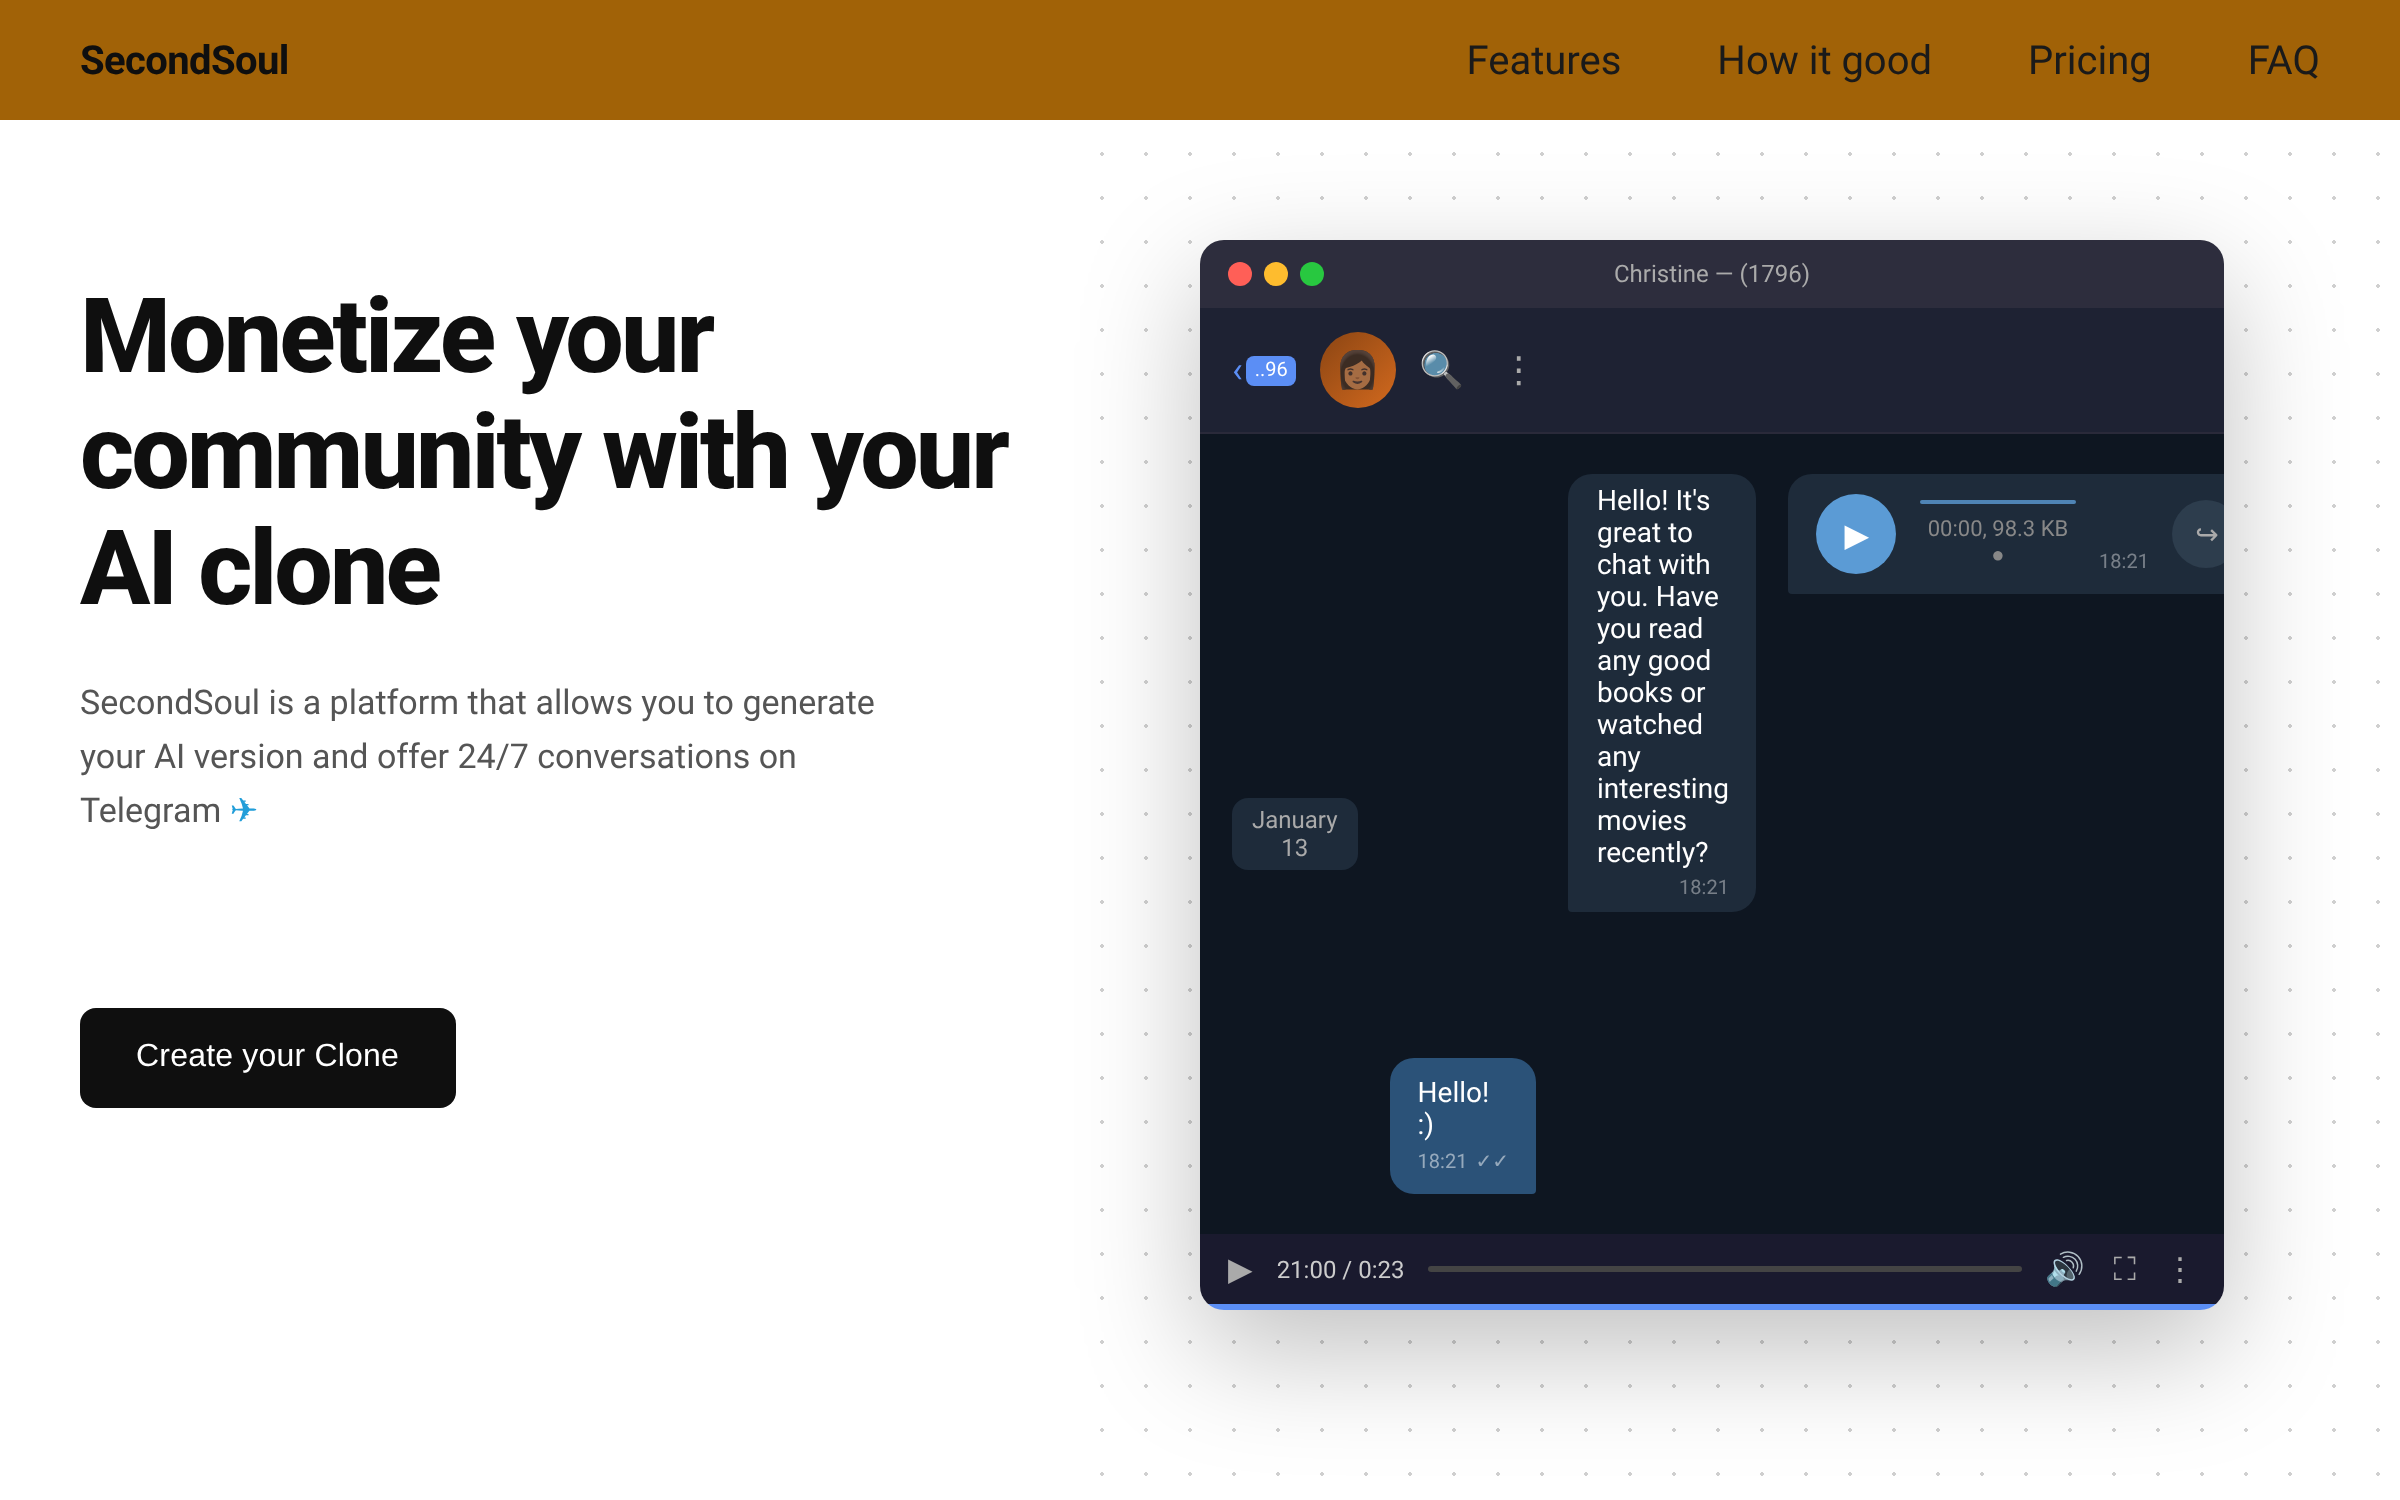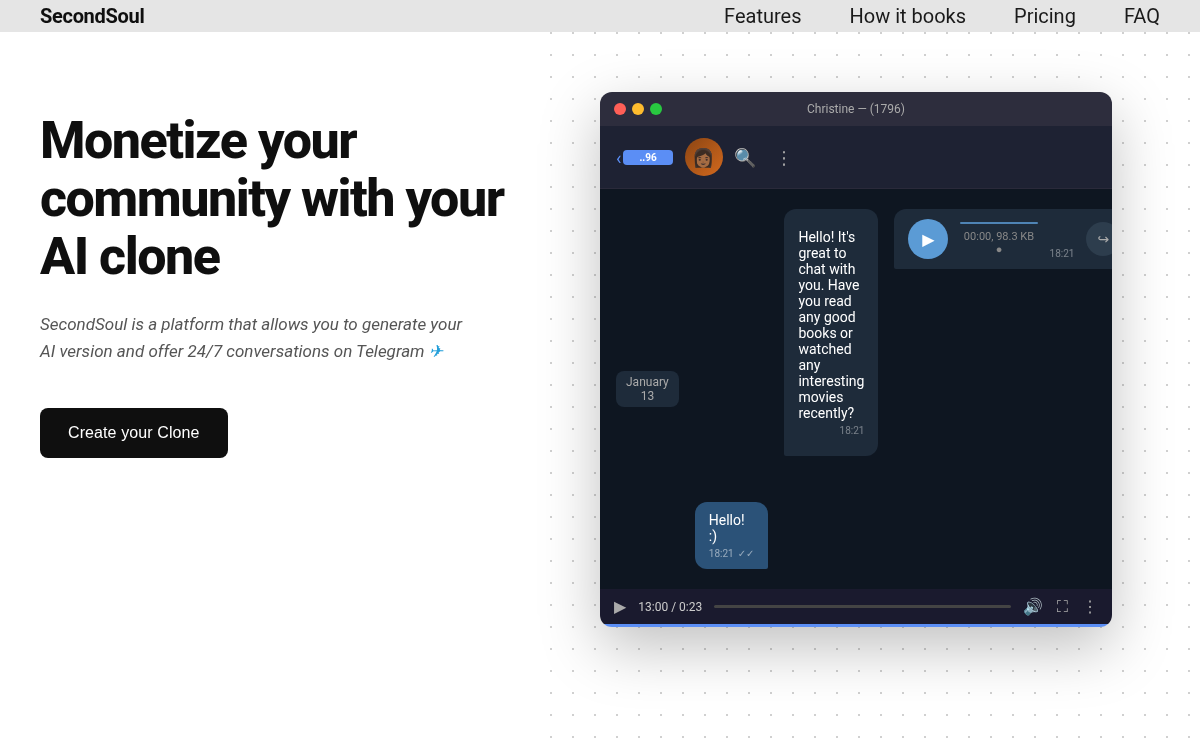--- a/index.html
+++ b/index.html
@@ -25,22 +25,22 @@
       z-index: 0;
     }
 
     
     nav {
       position: relative;
       z-index: 10;
       display: flex;
       align-items: center;
       justify-content: space-between;
-      padding: 4px 40px;
-      background: #e5e5e5;
+      padding: 18px 40px;
+      background: #a16207;
     }
 
     .logo {
       font-size: 20px;
       font-weight: 700;
       color: #0f0f0f;
       letter-spacing: -0.3px;
     }
 
     .nav-links {
@@ -78,23 +78,22 @@
       color: #0f0f0f;
       line-height: 1.12;
       letter-spacing: -1.5px;
       margin-bottom: 24px;
     }
 
     .hero-subtitle {
       font-size: 17px;
       color: #555;
       line-height: 1.6;
-      margin-bottom: 15px;
+      margin-bottom: 56px;
       max-width: 430px;
-      font-style: italic;
     }
 
     .telegram-icon {
       display: inline;
       color: #229ED9;
       font-size: 17px;
     }
 
     .cta-button {
       background: #0f0f0f;
@@ -164,23 +163,22 @@
       font-size: 18px;
       display: flex;
       align-items: center;
     }
 
     .notif-badge {
       background: #5b8ef5;
       color: white;
       font-size: 10px;
       border-radius: 4px;
-      padding: 2px 16px;
+      padding: 2px 4px;
       margin-left: 2px;
-      font-weight: bold;
     }
 
     .avatar {
       width: 38px;
       height: 38px;
       border-radius: 50%;
       background: linear-gradient(135deg, #8B4513, #D2691E);
       display: flex;
       align-items: center;
       justify-content: center;
@@ -253,21 +251,21 @@
       align-items: center;
       justify-content: flex-end;
       gap: 4px;
     }
 
     .msg-bubble-recv {
       align-self: flex-start;
       background: #1e2b3a;
       color: #ffffff;
       border-radius: 12px 12px 12px 2px;
-      padding: 20px 14px;
+      padding: 6px 14px;
       max-width: 85%;
       font-size: 14px;
     }
 
     .msg-time-recv {
       font-size: 10px;
       color: rgba(255,255,255,0.4);
       text-align: right;
       margin-top: 4px;
     }
@@ -379,21 +377,21 @@
   </style>
 </head>
 <body>
 
 <div class="dot-pattern"></div>
 
 <nav>
   <div class="logo">SecondSoul</div>
   <ul class="nav-links">
     <li><a>Features</a></li>
-    <li><a>How it books</a></li>
+    <li><a>How it good</a></li>
     <li><a>Pricing</a></li>
     <li><a>FAQ</a></li>
   </ul>
 </nav>
 
 <section class="hero">
 
   <div class="hero-left">
     <h1 class="hero-title">Monetize your community with your AI clone</h1>
     <p class="hero-subtitle">
@@ -460,21 +458,21 @@
             <span>18:21</span>
           </div>
           <div class="share-btn">↪</div>
         </div>
 
       </div>
 
       <div class="video-controls">
         <span class="video-play">▶</span>
         <span class="video-time">
-          <span>13:00</span>
+          <span>21:00</span>
           /
           <span>0:23</span>
         </span>
         <div class="video-progress"></div>
         <div class="video-icons">
           <span>🔊</span>
           <span>⛶</span>
           <span>⋮</span>
         </div>
       </div>

